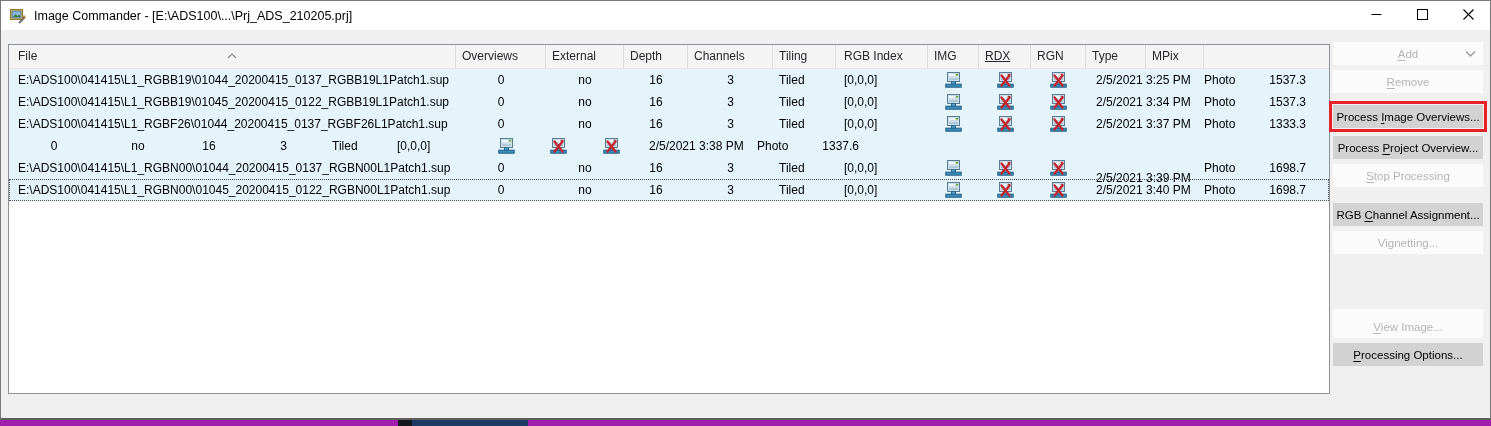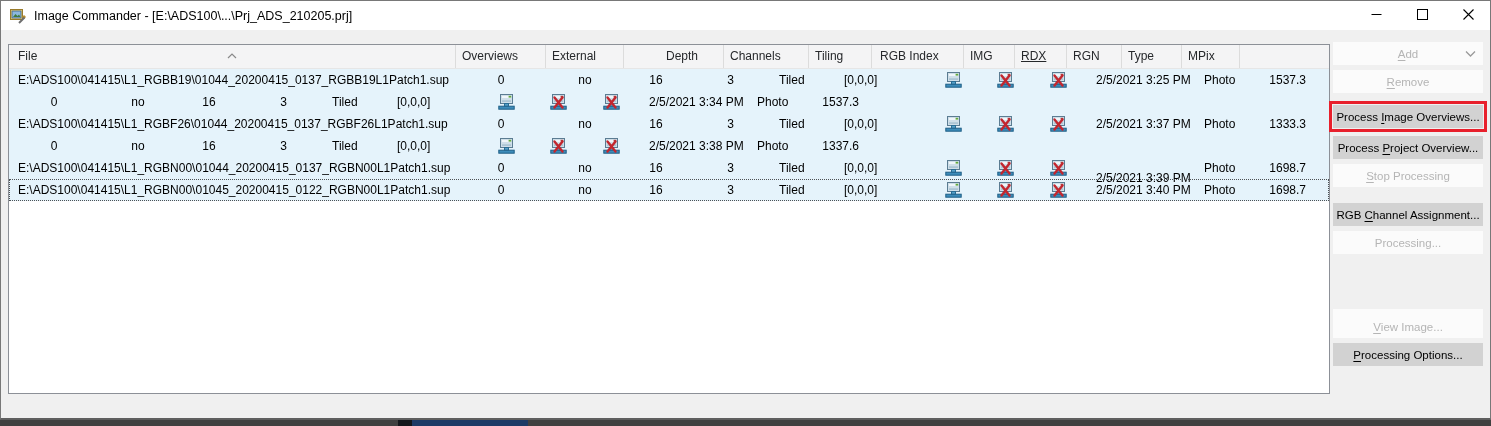--- a/index.html
+++ b/index.html
@@ -1,16 +1,16 @@
 <!DOCTYPE html>
 <html><head>
 <meta charset="utf-8">
 <style>
   html,body{margin:0;padding:0;}
-  .stage{position:relative;width:1491px;height:426px;background:#404040;
+  .stage{position:relative;width:1491px;height:426px;background:#a21caf;
          font-family:"Liberation Sans","DejaVu Sans",sans-serif;overflow:hidden;
          -webkit-font-smoothing:antialiased;}
   .window{position:absolute;left:0;top:0;width:1491px;height:420px;box-sizing:border-box;
           background:#f0f0f0;border:1px solid #787878;border-bottom:2px solid #5f5f5f;}
   
   .titlebar{position:absolute;left:1px;top:1px;width:1489px;height:29px;background:#ffffff;
             display:flex;align-items:center;}
   .app-icon{margin-left:9px;width:16px;height:16px;flex:0 0 auto;}
   .title-text{margin-left:8px;font-size:12.5px;color:#000;white-space:pre;}
   .winctl{position:absolute;top:0;height:29px;width:46px;display:flex;align-items:center;justify-content:center;}
@@ -95,21 +95,21 @@
   <div class="table">
     <div class="thead" id="thead">
       <span class="sortcaret">
         <svg width="12" height="6" viewBox="0 0 12 6">
             <polyline points="2,5 6,1 10,5" fill="none" stroke="#8a8a8a" stroke-width="1.2"></polyline>
           </svg>
       </span>
     <div class="hcell" style="width: 447px; padding-left: 9px;">File</div>
         <div class="hcell" style="width: 90px;">Overviews</div>
         <div class="hcell" style="width: 78px;">External</div>
-        <div class="hcell" style="width: 64px; margin-left: 36px;">Depth</div>
+        <div class="hcell" style="width: 64px;">Depth</div>
         <div class="hcell" style="width: 85px;">Channels</div>
         <div class="hcell" style="width: 63px; padding-left: 6px;">Tiling</div>
         <div class="hcell" style="width: 92px; padding-left: 8px;">RGB Index</div>
         <div class="hcell" style="width: 51px;">IMG</div>
         <div class="hcell" style="width: 52px; text-decoration: underline;">RDX</div>
         <div class="hcell" style="width: 55px;">RGN</div>
         <div class="hcell" style="width: 60px; padding-left: 6px;">Type</div>
         <div class="hcell" style="width: 58px;">MPix</div>
       </div>
     <div class="tbody" id="tbody">
@@ -151,20 +151,21 @@
               <rect x="6.5" y="9.5" width="4" height="3.2" fill="#55a0c8" stroke="#2a6d94"></rect>
               <rect x="0.8" y="12.2" width="15.4" height="3" fill="#3d8cba" stroke="#1f5f86"></rect>
               <path d="M4.5 3.5 L12.5 13.5 M12.5 3.5 L4.5 13.5" stroke="#c2262e" stroke-width="2.4" stroke-linecap="round"></path>
             </svg>
           </div>
           <div class="tcell a-left" style="width: 112px; padding-left: 10px;">2/5/2021 3:25 PM</div>
           <div class="tcell a-left" style="width: 60px; padding-left: 6px;">Photo</div>
           <div class="tcell a-right" style="width: 58px; padding-right: 10px;">1537.3</div>
         </div>
         <div class="trow sel">
+          <div class="tcell a-left" style="width: 447px; padding-left: 9px;">E:\ADS100\041415\L1_RGBB19\01045_20200415_0122_RGBB19L1Patch1.sup</div>
           <div class="tcell a-center" style="width: 90px;">0</div>
           <div class="tcell a-center" style="width: 78px;">no</div>
           <div class="tcell a-center" style="width: 64px;">16</div>
           <div class="tcell a-center" style="width: 85px;">3</div>
           <div class="tcell a-left" style="width: 63px; padding-left: 6px;">Tiled</div>
           <div class="tcell a-left" style="width: 92px; padding-left: 8px;">[0,0,0]</div>
           <div class="tcell a-center icn" style="width: 51px;">
             <svg width="17" height="16" viewBox="0 0 17 16">
               <rect x="2.5" y="0.5" width="12" height="9" fill="#cfdfe9" stroke="#5b7c92"></rect>
               <rect x="4" y="2" width="9" height="2" fill="#f0f6fa"></rect>
@@ -403,21 +404,21 @@
       <div class="btn off" style="top: 164px;">
         <span class="key">S</span>
         <span>top Processing</span>
       </div>
       <div class="btn on" style="top: 203px; text-align: center;">
         <span>RGB </span>
         <span class="key">C</span>
         <span>hannel Assignment...</span>
       </div>
       <div class="btn off" style="top: 231px;">
-        <span>Processing...</span>
+        <span>Vignetting...</span>
       </div>
       <div class="btn off" style="top: 301px; margin-top: 8px;">
         <span>Tilting...</span>
       </div>
       <div class="btn off" style="top: 315px;">
         <span class="key">V</span>
         <span>iew Image...</span>
       </div>
       <div class="btn on" style="top: 343px;">
         <span class="key">P</span>

